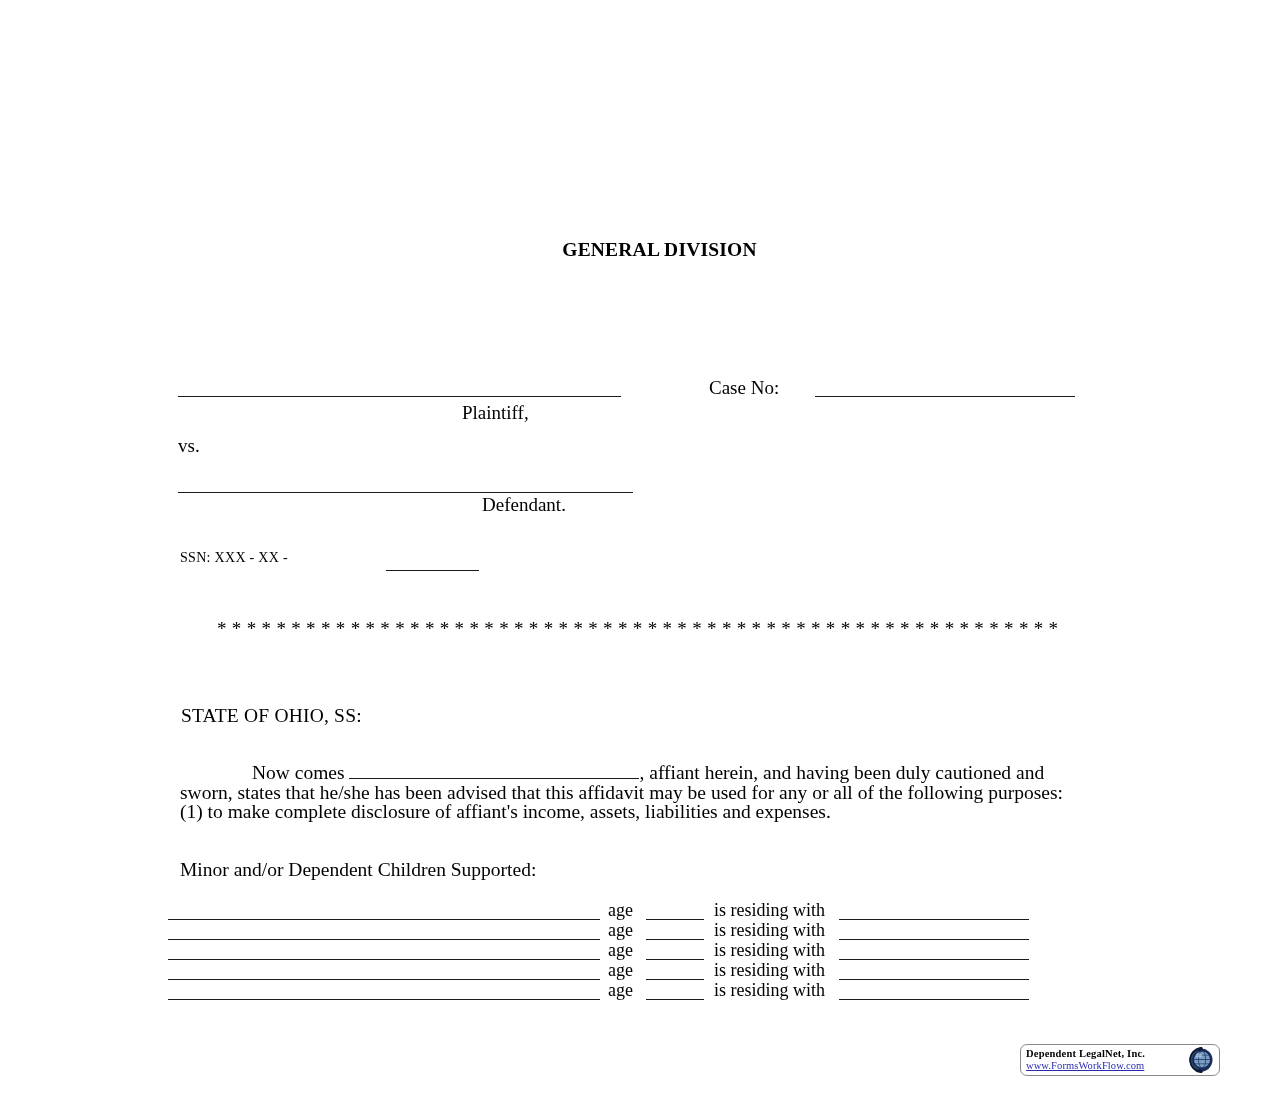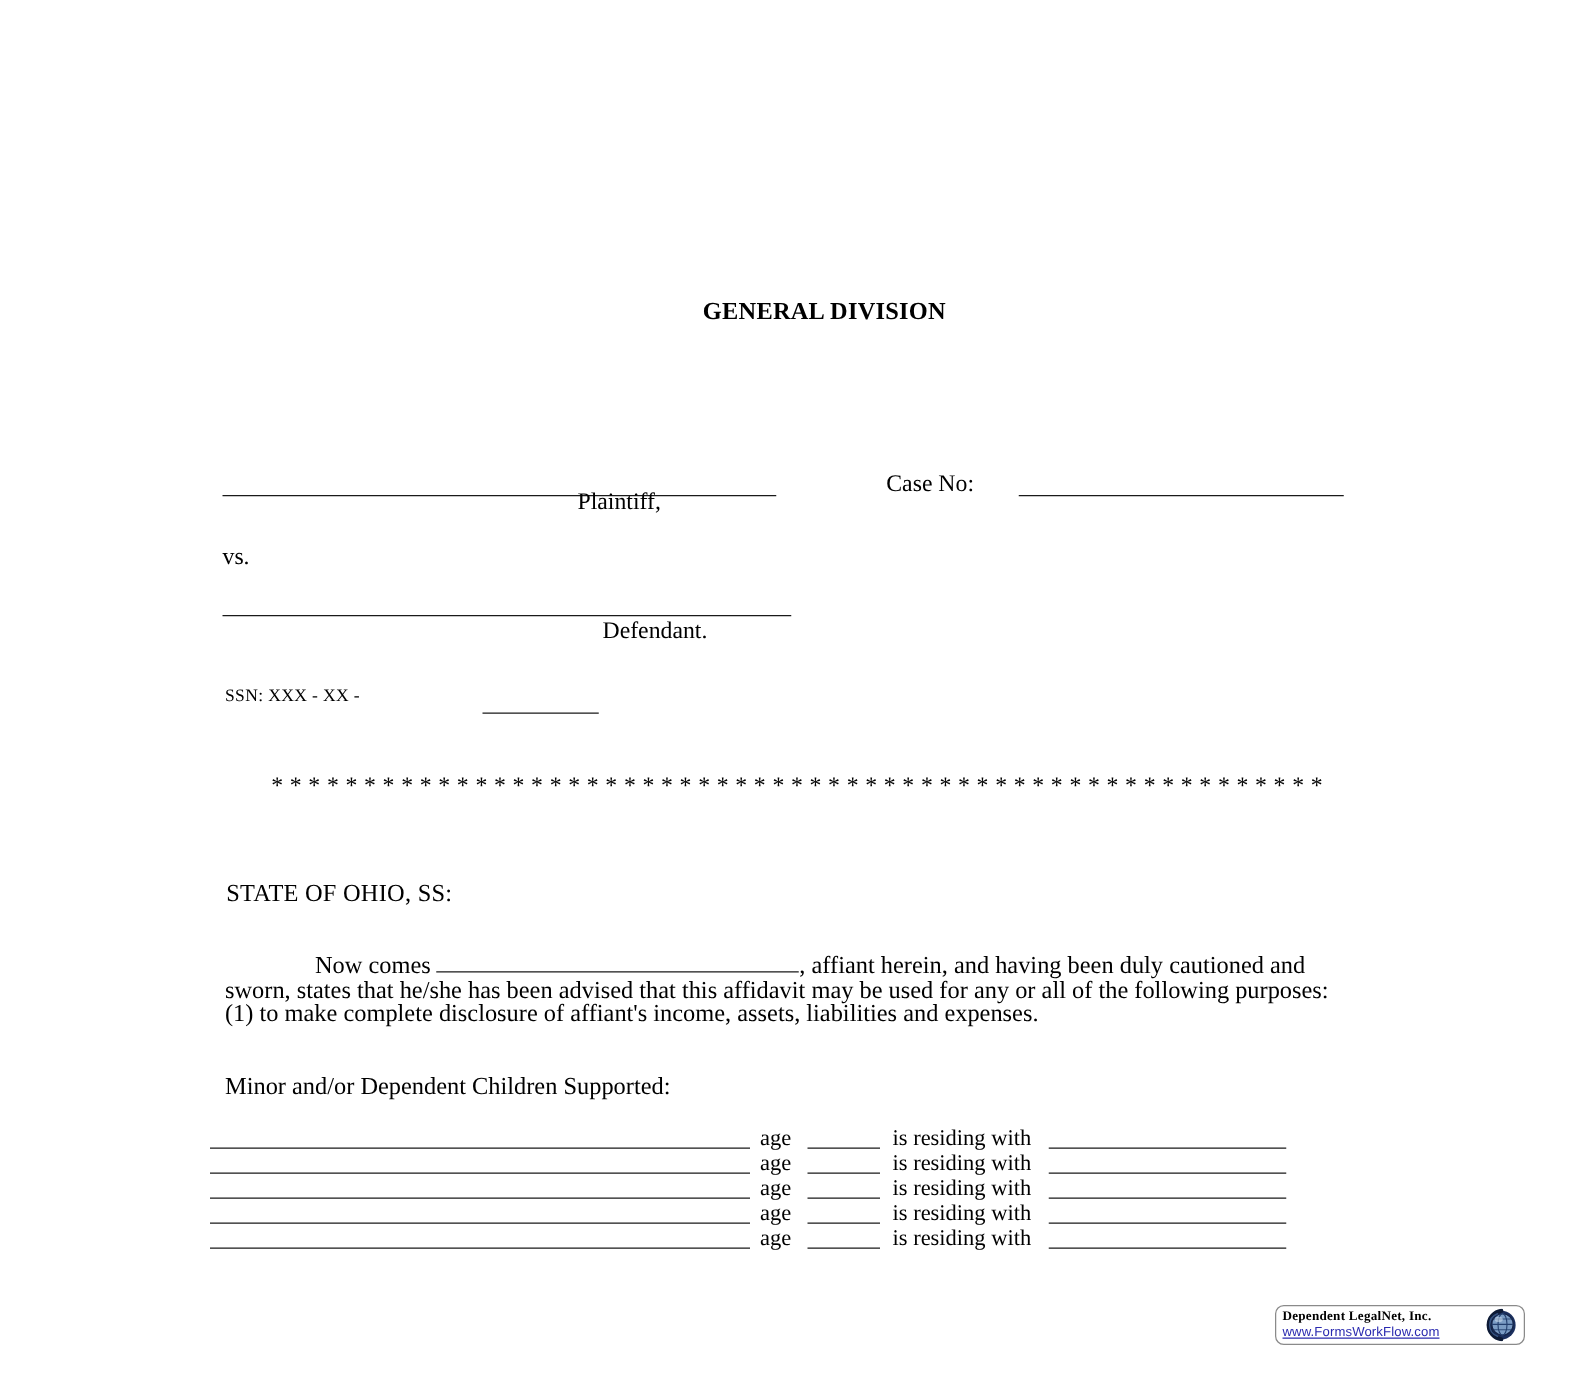--- a/index.html
+++ b/index.html
@@ -55,21 +55,21 @@
     top: 377px;
     font-size: 19px;
   }
   .case-no-line {
     left: 815px;
     top: 396px;
     width: 260px;
   }
 
   .plaintiff-line { left: 178px; top: 396px; width: 443px; }
-  .plaintiff-word { left: 462px; top: 391px; }
+  .plaintiff-word { left: 462px; top: 402px; }
   .vs-word { left: 178px; top: 435px; font-size: 19px; }
   .defendant-line { left: 178px; top: 492px; width: 455px; }
   .defendant-word { left: 482px; top: 494px; }
 
   .affidavit-title {
     left: 705px;
     top: 469px;
     font-size: 19px;
     font-weight: bold;
     line-height: 20px;
@@ -140,21 +140,21 @@
   }
 
   
   .children-rows {
     left: 168px;
     top: 900px;
     width: 910px;
   }
   .child-row {
     display: flex;
-    align-items: center;
+    align-items: flex-end;
     height: 20px;
     font-size: 18px;
   }
   .child-name-line {
     width: 432px;
     border-bottom: 1.5px solid #1a1a1a;
     height: 17px;
     margin-right: 8px;
   }
   .child-age-label {
@@ -197,21 +197,21 @@
   .footer-company {
     font-family: "Liberation Serif", "DejaVu Serif", serif;
     font-size: 10.5px;
     font-weight: bold;
     color: #000000;
     letter-spacing: 0.2px;
     line-height: 12px;
     white-space: nowrap;
   }
   .footer-url {
-    font-family: Liberation Sans, sans-serif;
+    font-family: Liberation Serif, serif;
     font-size: 10.5px;
     color: #2a2ab0;
     text-decoration: underline;
     letter-spacing: 0.1px;
     line-height: 12px;
     white-space: nowrap;
   }
   .footer-globe {
     flex: 0 0 auto;
     width: 30px;

